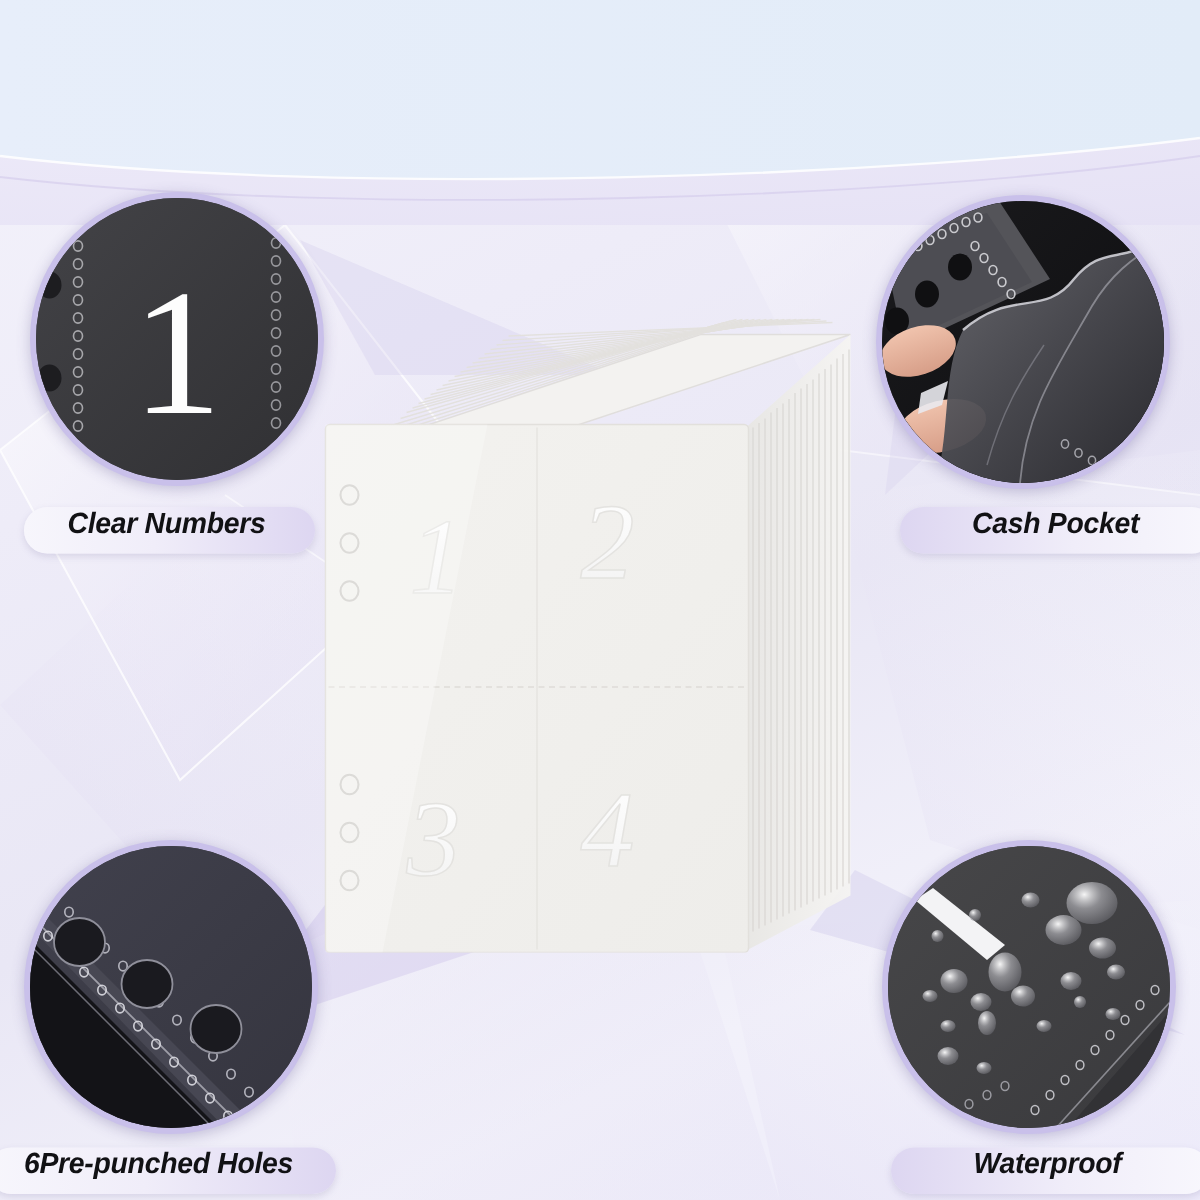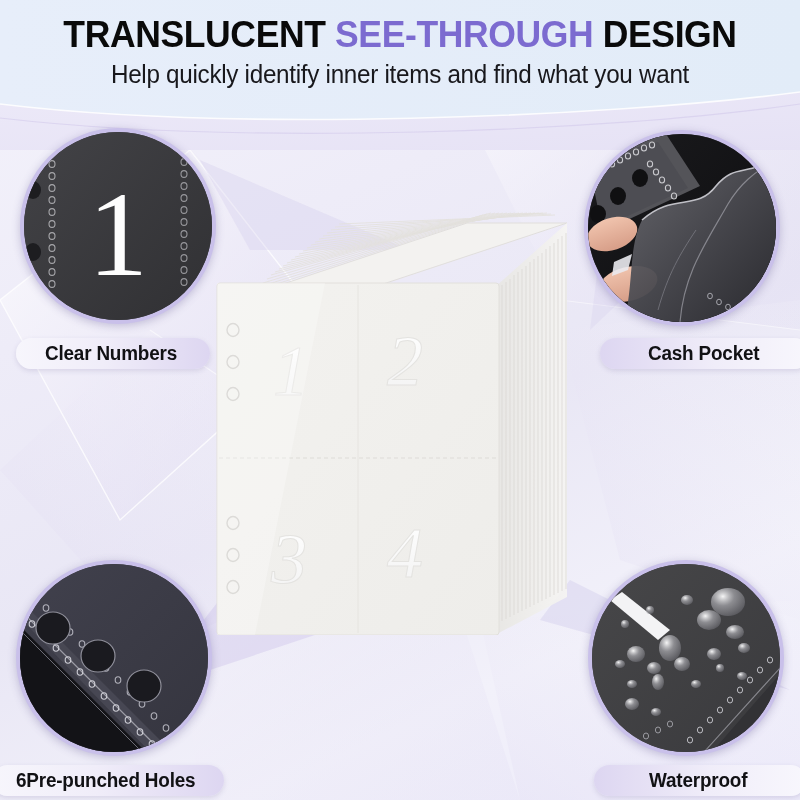--- a/index.html
+++ b/index.html
@@ -54,22 +54,23 @@
   .circle{
     position:absolute;border-radius:50%;
     border:4px solid #c9c0ea;
     box-sizing:border-box;overflow:hidden;
     background:#3a3a3f;
     box-shadow:0 2px 9px rgba(90,80,140,.30);
   }
   .circle svg{display:block;}
   .pill{
     position:absolute;height:31px;border-radius:16px;
-    display:flex;align-items:center;
+    display:flex;align-items:flex-start;
     box-shadow:0 2px 5px rgba(120,110,160,.20);
+    font-style:italic;
   }
   .pill span{
     font-size:19.5px;font-weight:bold;color:#111114;
     letter-spacing:-0.2px;white-space:nowrap;
     transform:scaleX(0.97);transform-origin:left center;
   }
   
   .pill-left{
     background:linear-gradient(90deg,#f7f6fc 0%,#f0edf9 45%,#ddd6f1 100%);
     justify-content:center;
@@ -143,24 +144,20 @@
           <stop offset="1" stop-color="#e6e2f5"></stop>
         </linearGradient>
       </defs>
       <path d="M0,0 L800,0 L800,92 C600,118 230,132 0,104 Z" fill="url(#hdr)"></path>
       <path d="M0,104 C230,132 600,118 800,92 L800,150 L0,150 Z" fill="url(#hdr2)"></path>
       <path d="M0,104 C230,132 600,118 800,92" fill="none" stroke="#ffffff" stroke-width="1.6" opacity=".85"></path>
       <path d="M0,118 C240,146 610,132 800,104" fill="none" stroke="#cfc6ea" stroke-width="1.2" opacity=".55"></path>
     </svg>
   </div>
 
-  <div class="header-text">
-    <div class="headline"><span>TRANSLUCENT </span><span class="hl-accent">SEE-THROUGH</span><span> DESIGN</span></div>
-    <div class="subhead">Help quickly identify inner items and find what you want</div>
-  </div>
 
   <div class="product">
     <svg viewBox="0 0 420 430" xmlns="http://www.w3.org/2000/svg">
       <defs>
         <linearGradient id="sheet" x1="0" y1="0" x2="1" y2="1">
           <stop offset="0" stop-color="#f3f2ef"></stop>
           <stop offset="48" stop-color="#eeedea"></stop>
           <stop offset="1" stop-color="#e9e8e4"></stop>
         </linearGradient>
         <linearGradient id="edgeFan" x1="0" y1="0" x2="1" y2="0">

